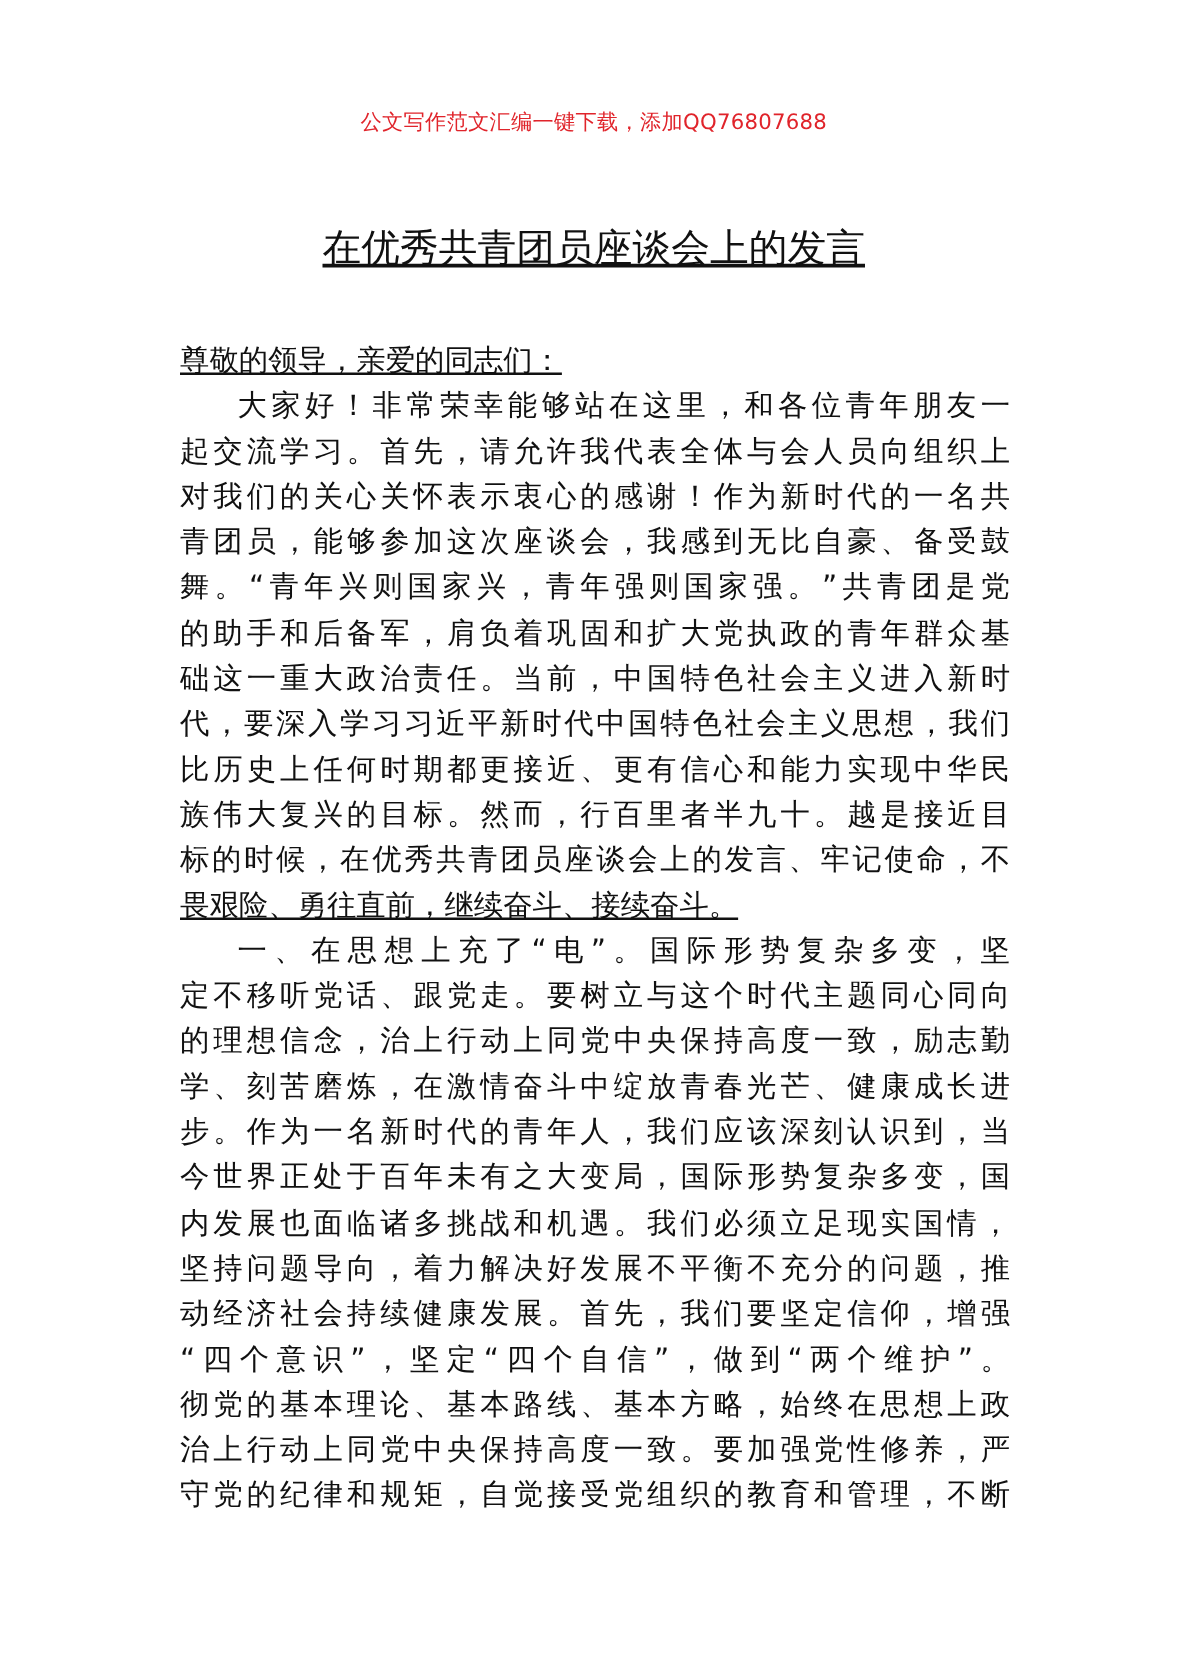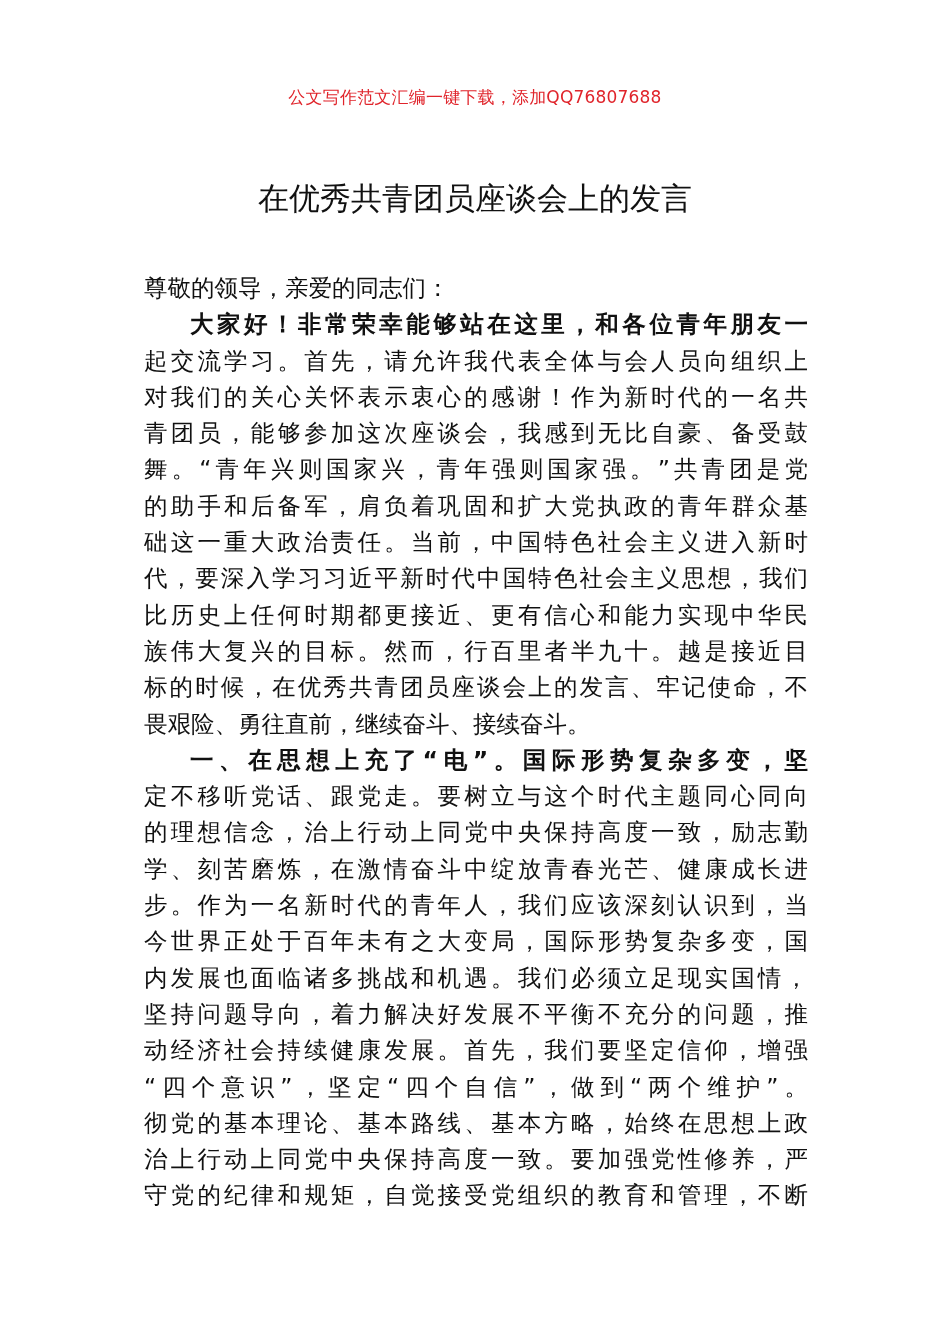--- a/index.html
+++ b/index.html
@@ -1,26 +1,26 @@
 <!DOCTYPE html>
 <html><head>
 <meta charset="utf-8">
 <style>
   html, body { margin: 0; padding: 0; background: #ffffff; }
   body { width: 950px; height: 1344px; position: relative; overflow: hidden;
          font-family: "DejaVu Sans", "Liberation Sans", sans-serif; color: #111; }
   .header-note { position: absolute; top: 86px; left: 0; width: 950px; text-align: center;
                  color: #e0242b; font-size: 17px; letter-spacing: 0.2px; }
   .title { position: absolute; top: 178px; left: 0; width: 950px; text-align: center;
-           font-size: 31px; color: #111; }
+           font-size: 31px; color: #111; text-decoration: underline; }
   .body { position: absolute; top: 270px; left: 144px; width: 664px; }
   .line { font-size: 23.5px; line-height: 36.3px; height: 36.3px; white-space: nowrap;
           text-align: justify; text-align-last: justify; }
-  .line.last { text-align-last: left; }
-  .line.indent { padding-left: 46px; font-weight: bold; }
+  .line.last { text-align-last: left; text-decoration: underline; }
+  .line.indent { padding-left: 46px; }
 </style>
 </head>
 <body>
 
 <div class="header-note">公文写作范文汇编一键下载，添加QQ76807688</div>
 <div class="title">在优秀共青团员座谈会上的发言</div>
 
 <div class="body">
   <div class="line last">尊敬的领导，亲爱的同志们：</div>
   <div class="line indent">大家好！非常荣幸能够站在这里，和各位青年朋友一</div>

